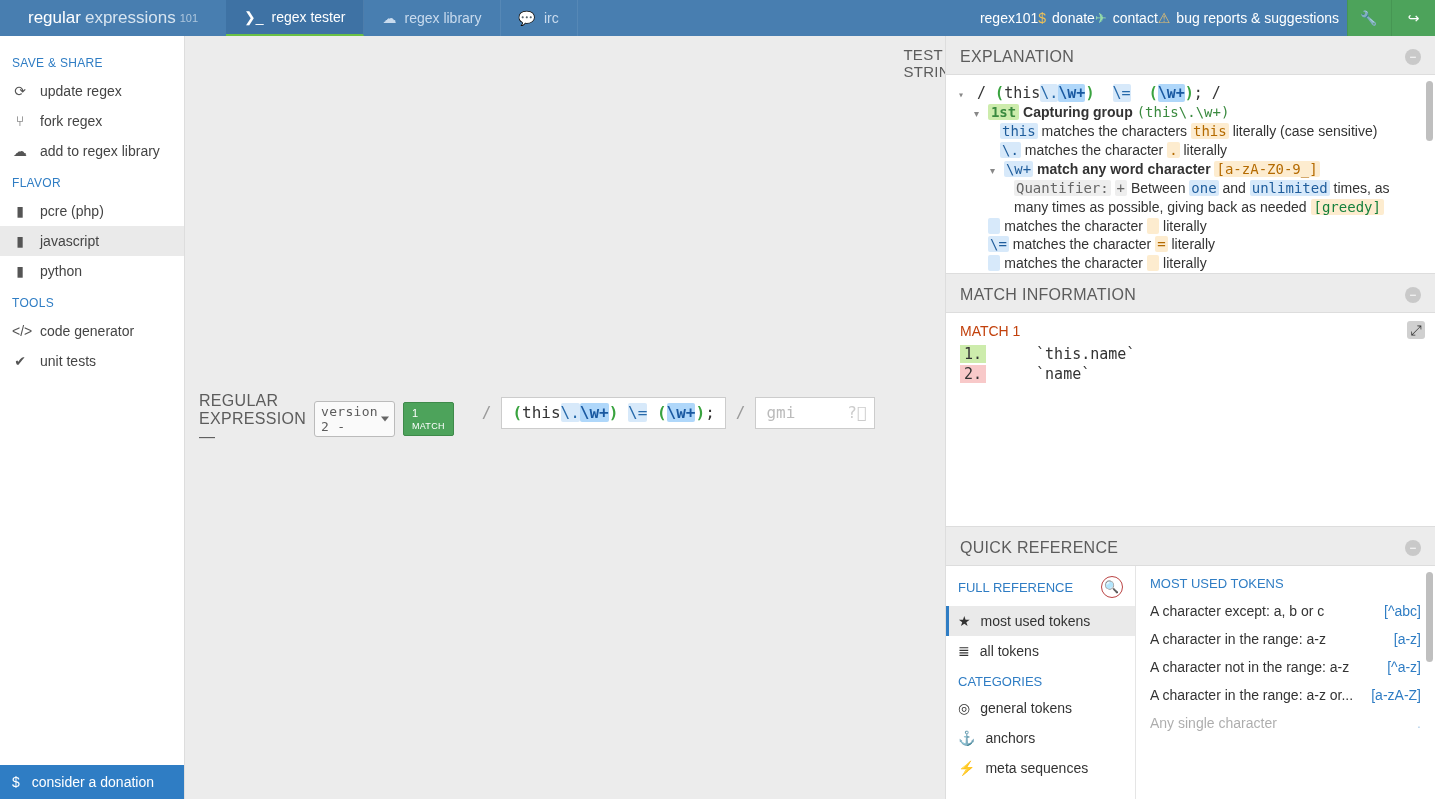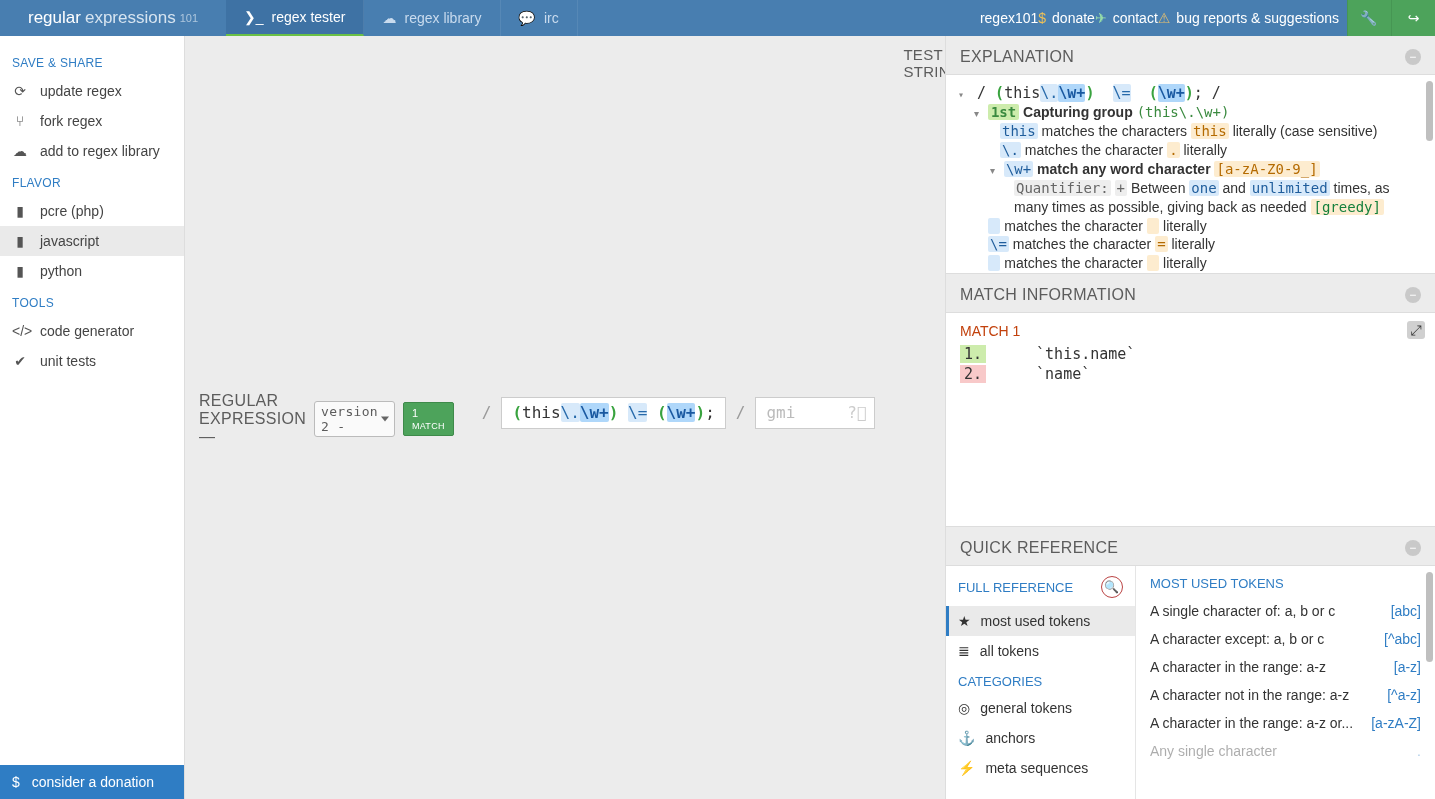--- a/index.html
+++ b/index.html
@@ -636,24 +636,20 @@
           <span>anchors</span>
         </div>
         <div class="qitem">
           <span>⚡</span>
           <span>meta sequences</span>
         </div>
       </div>
       <div class="qr-right">
         <div class="hdr2">MOST USED TOKENS</div>
         <div class="row">
-            <span class="desc">A single character of: a, b or c</span>
-            <span class="tok">[abc]</span>
-          </div>
-        <div class="row">
             <span class="desc">A character except: a, b or c</span>
             <span class="tok">[^abc]</span>
           </div>
         <div class="row">
             <span class="desc">A character in the range: a-z</span>
             <span class="tok">[a-z]</span>
           </div>
         <div class="row">
             <span class="desc">A character not in the range: a-z</span>
             <span class="tok">[^a-z]</span>

